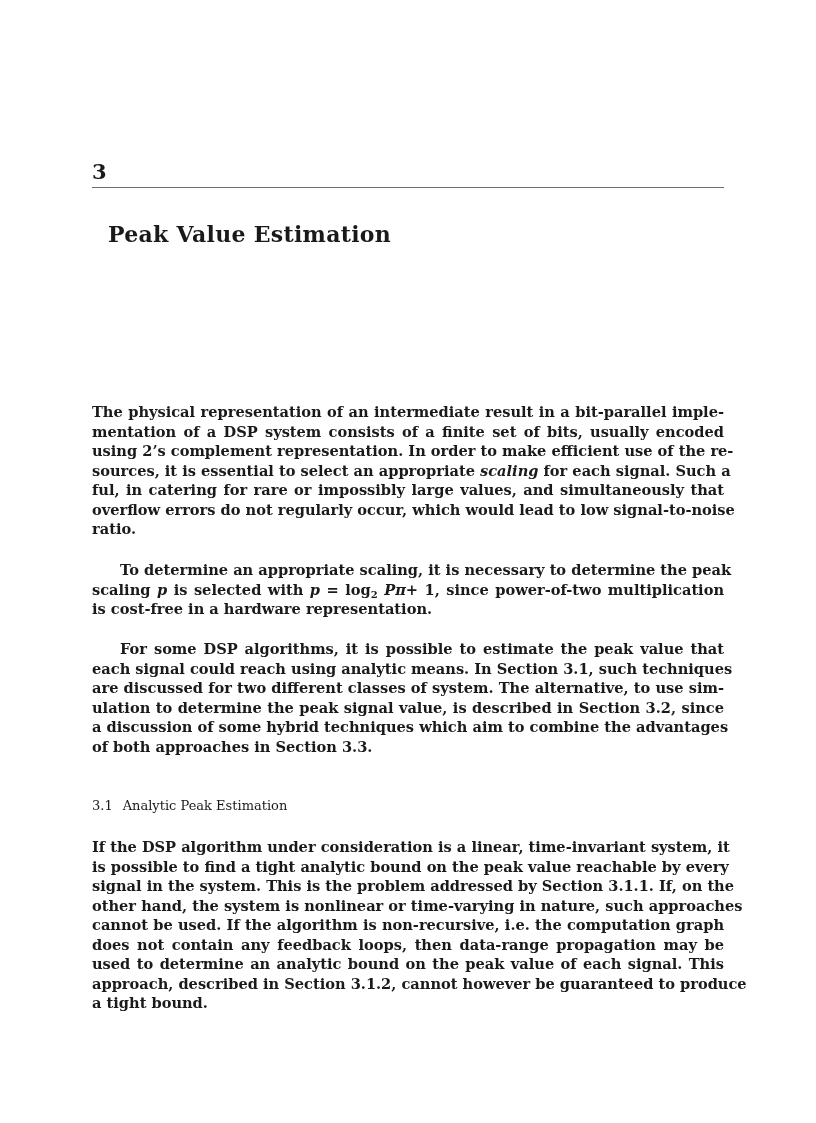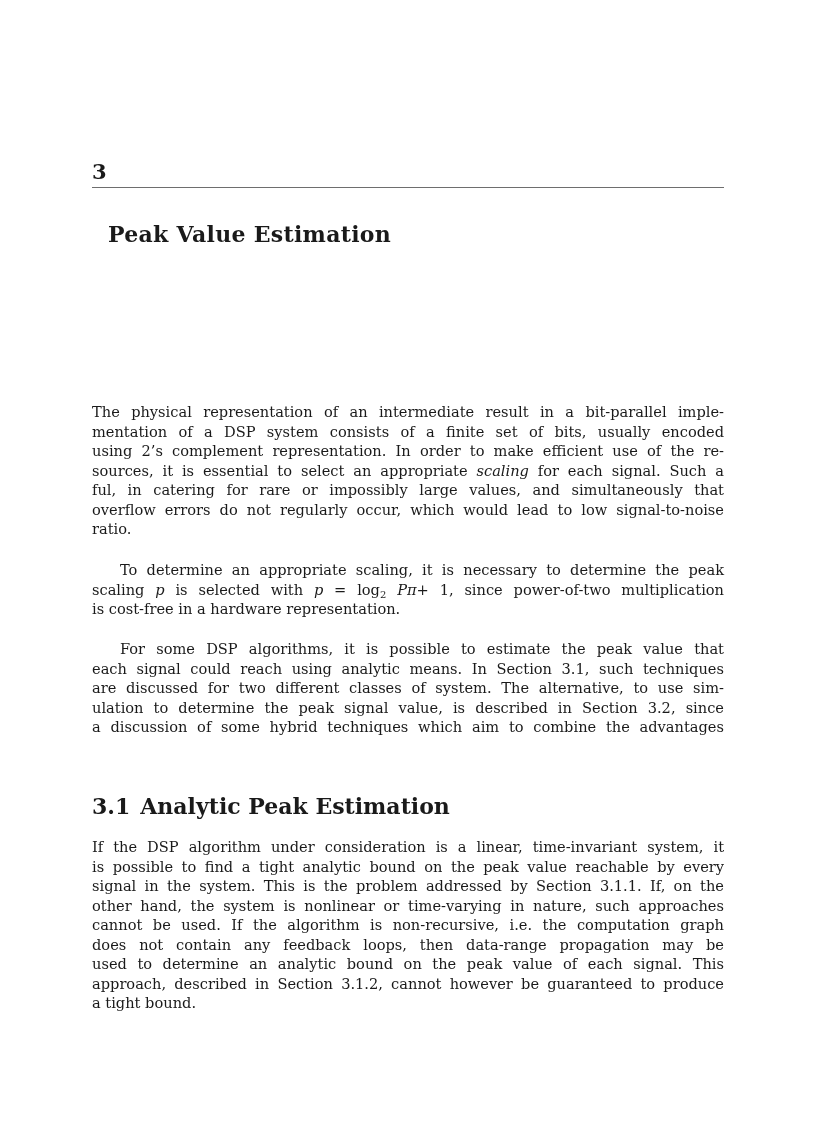--- a/index.html
+++ b/index.html
@@ -59,33 +59,34 @@
       margin: 0;
     }
     .line {
       display: block;
       width: 632px;
       text-align: justify;
       text-align-last: justify;
       white-space: nowrap;
       height: 19.5px;
       overflow: visible;
+      font-weight: bold;
     }
     .line.last {
       text-align-last: left;
     }
     .line.indent {
       text-indent: 28px;
     }
     .section-heading {
       position: absolute;
       top: 794px;
       left: 0;
-      font-size: 22px;
-      font-weight: bold;
+      font-size: 13px;
+      font-weight: normal;
       line-height: 24px;
       margin: 0;
     }
     .section-heading .num {
       margin-right: 10px;
     }
     em { font-style: italic; }
     .math { font-style: italic; }
     sub { font-size: 10px; vertical-align: -3px; line-height: 0; }
   </style>
@@ -113,20 +114,21 @@
     <span class="line"><span>scaling </span><span class="math">p</span><span> is selected with </span><span class="math">p</span><span> =  log</span><sub>2</sub><span class="math"> P</span><span class="math">π</span><span>+ 1, since power-of-two multiplication</span></span>
     <span class="line last">is cost-free in a hardware representation.</span>
   </p>
 
   <p class="para" style="top:639px;">
     <span class="line indent">For some DSP algorithms, it is possible to estimate the peak value that</span>
     <span class="line">each signal could reach using analytic means. In Section 3.1, such techniques</span>
     <span class="line">are discussed for two different classes of system. The alternative, to use sim-</span>
     <span class="line">ulation to determine the peak signal value, is described in Section 3.2, since</span>
     <span class="line">a discussion of some hybrid techniques which aim to combine the advantages</span>
+    <span class="line last">of both approaches in Section 3.3.</span>
   </p>
 
   <h2 class="section-heading"><span class="num">3.1</span><span>Analytic Peak Estimation</span></h2>
 
   <p class="para" style="top:837px;">
     <span class="line">If the DSP algorithm under consideration is a linear, time-invariant system, it</span>
     <span class="line">is possible to find a tight analytic bound on the peak value reachable by every</span>
     <span class="line">signal in the system. This is the problem addressed by Section 3.1.1. If, on the</span>
     <span class="line">other hand, the system is nonlinear or time-varying in nature, such approaches</span>
     <span class="line">cannot be used. If the algorithm is non-recursive, i.e. the computation graph</span>

